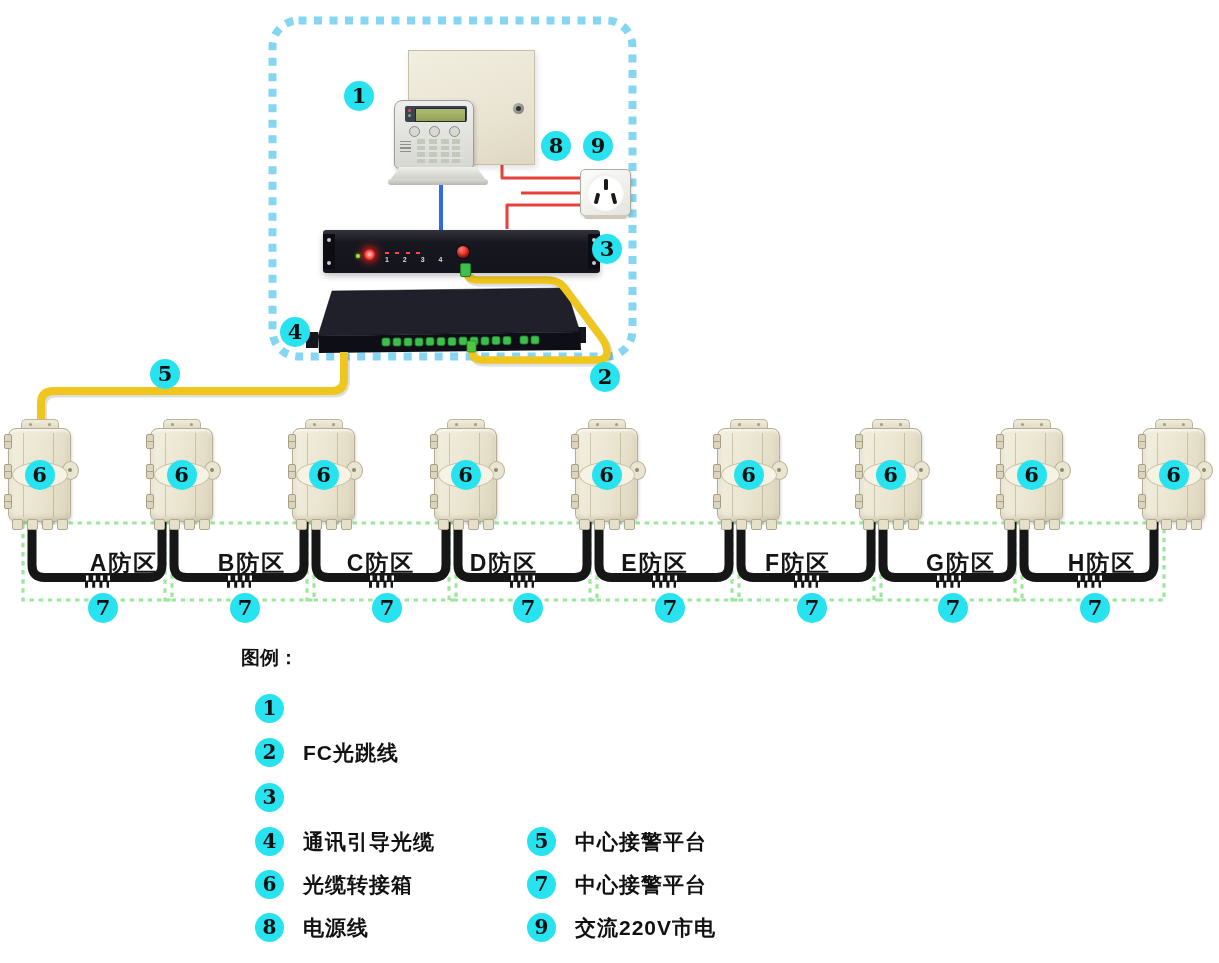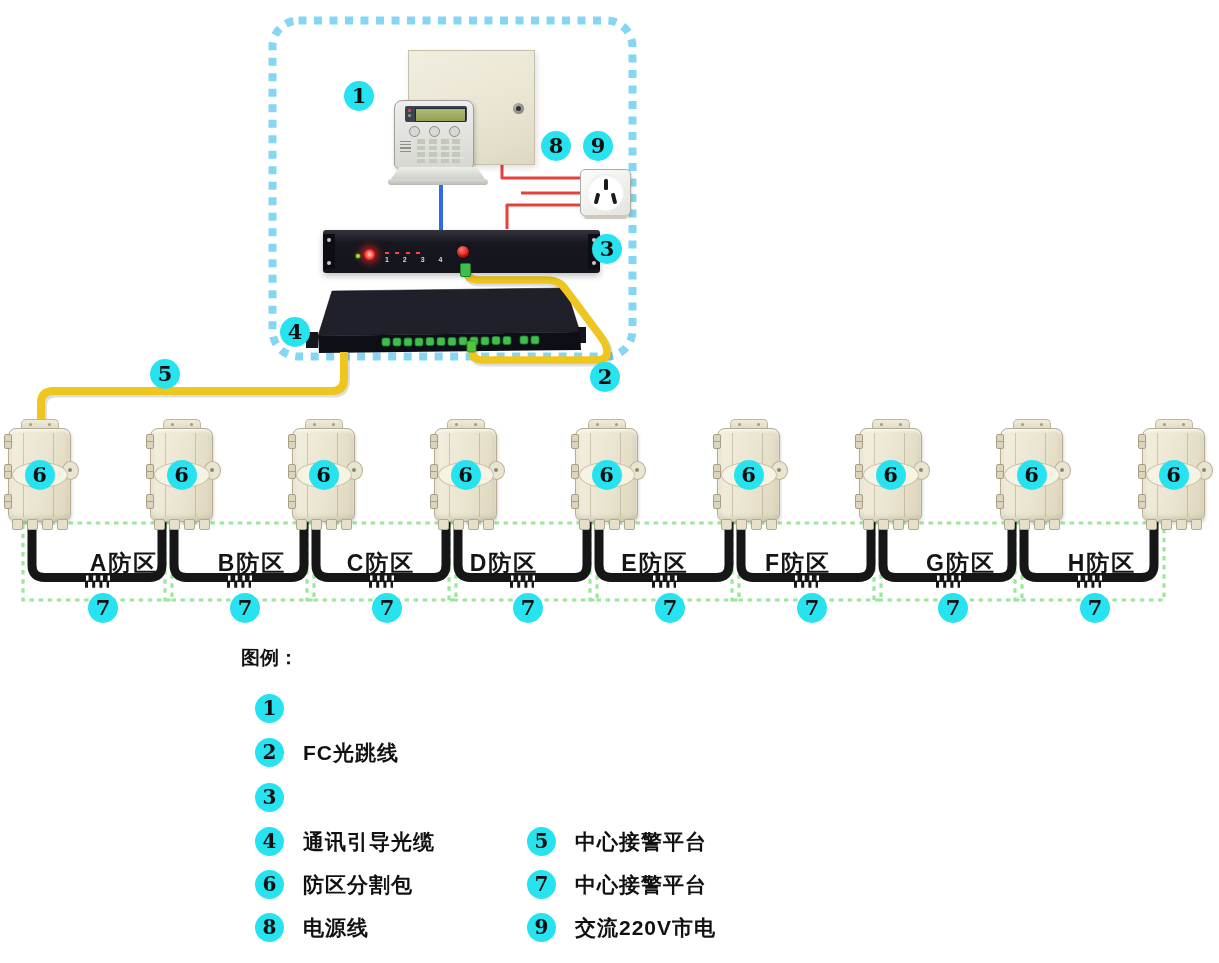--- a/index.html
+++ b/index.html
@@ -417,21 +417,21 @@
   <div class="lg-row" style="left:255px;top:827px">
     <span class="lg-badge">4</span>
     <span class="lg-text">通讯引导光缆</span>
   </div>
   <div class="lg-row" style="left:527px;top:827px">
     <span class="lg-badge">5</span>
     <span class="lg-text">中心接警平台</span>
   </div>
   <div class="lg-row" style="left:255px;top:870px">
     <span class="lg-badge">6</span>
-    <span class="lg-text">防区分割包</span>
+    <span class="lg-text">光缆转接箱</span>
   </div>
   <div class="lg-row" style="left:527px;top:870px">
     <span class="lg-badge">7</span>
     <span class="lg-text">中心接警平台</span>
   </div>
   <div class="lg-row" style="left:255px;top:913px">
     <span class="lg-badge">8</span>
     <span class="lg-text">电源线</span>
   </div>
   <div class="lg-row" style="left:527px;top:913px">

